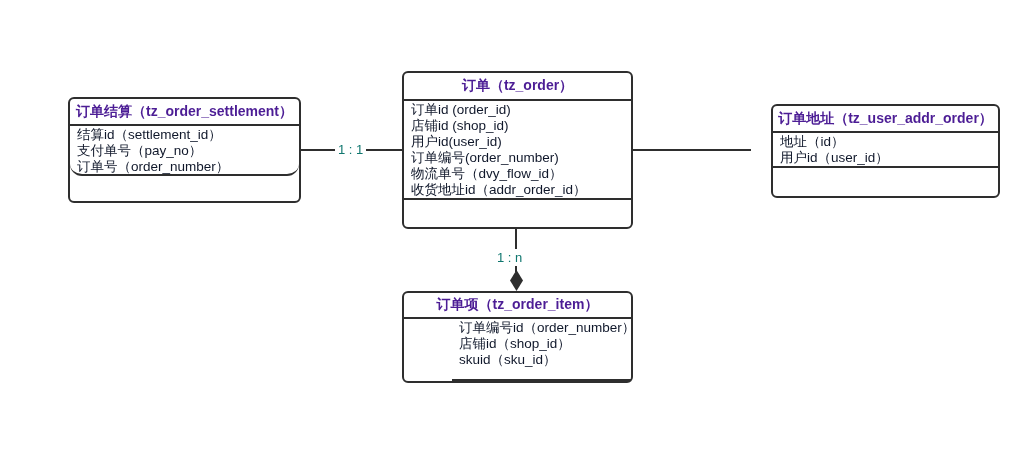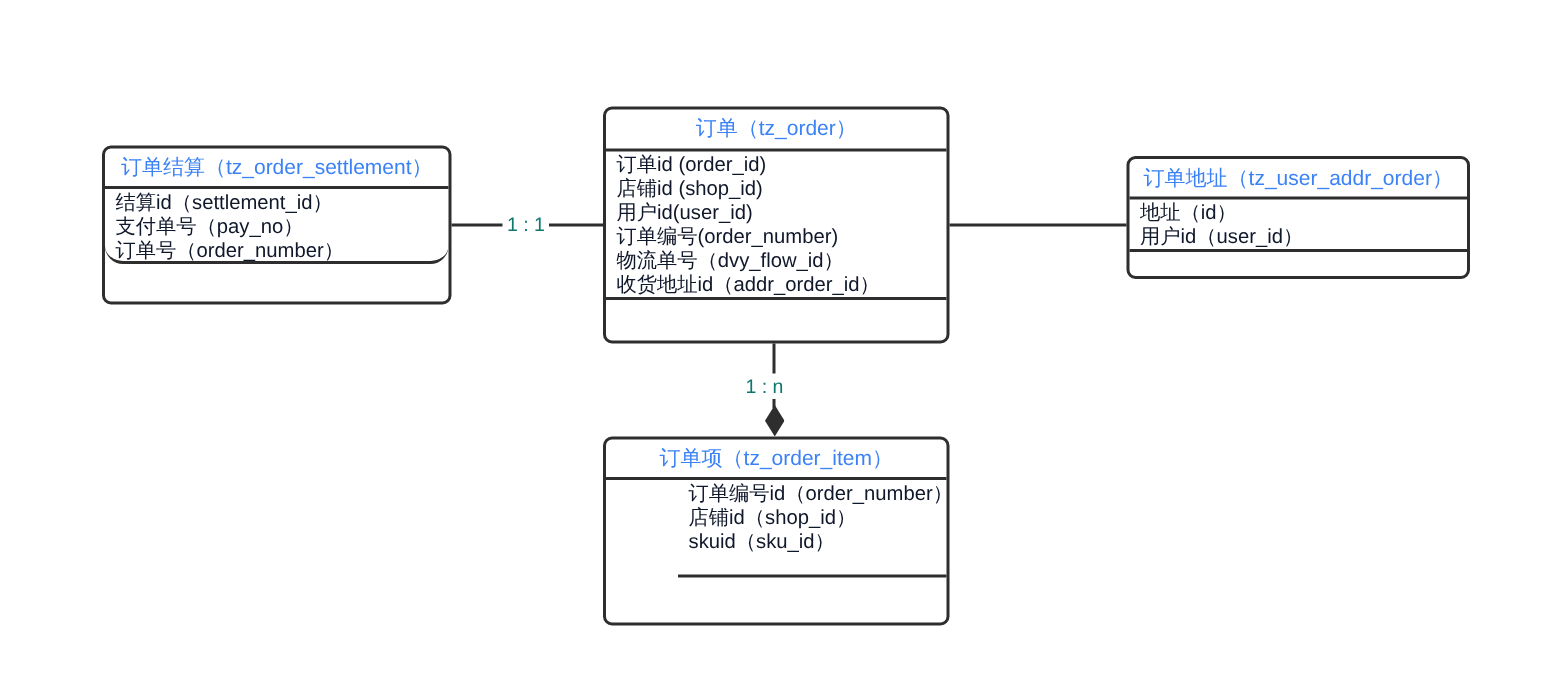--- a/index.html
+++ b/index.html
@@ -24,22 +24,22 @@
     display: flex;
     flex-direction: column;
   }
   .e-title {
     box-sizing: border-box;
     border-bottom: 2px solid #2e2e2e;
     display: flex;
     align-items: center;
     justify-content: center;
     font-size: 14px;
-    font-weight: normal;
-    color: #3b82f6;
+    font-weight: bold;
+    color: #4c1d95;
     white-space: nowrap;
     overflow: hidden;
   }
   .e-fields {
     box-sizing: border-box;
     border-bottom: 2px solid #2e2e2e;
     padding: 1px 6px 0 7px;
     font-size: 13.5px;
     line-height: 16.1px;
     color: #0f172a;
@@ -95,30 +95,30 @@
       <div>订单id (order_id)</div>
       <div>店铺id (shop_id)</div>
       <div>用户id(user_id)</div>
       <div>订单编号(order_number)</div>
       <div>物流单号（dvy_flow_id）</div>
       <div>收货地址id（addr_order_id）</div>
     </div>
     <div class="e-footer"></div>
   </div>
 
-  <div class="entity" style="left:751px; top:104px; width:229px; height:82px;">
+  <div class="entity" style="left:771px; top:104px; width:229px; height:94px;">
     <div class="e-title" style="height:27px;">订单地址（tz_user_addr_order）</div>
     <div class="e-fields" style="height:35px;">
       <div>地址（id）</div>
       <div>用户id（user_id）</div>
     </div>
     <div class="e-footer"></div>
   </div>
 
-  <div class="entity" style="left:402px; top:291px; width:231px; height:126px;">
+  <div class="entity" style="left:402px; top:291px; width:231px; height:92px;">
     <div class="e-title" style="height:27px;">订单项（tz_order_item）</div>
     <div class="e-fields" style="height:65px;margin-left:48px;">
       <div>订单编号id（order_number）</div>
       <div>店铺id（shop_id）</div>
       <div>skuid（sku_id）</div>
     </div>
     <div class="e-footer"></div>
   </div>
 
   <div class="hline" style="left:301px; top:149px; width:101px;"></div>

